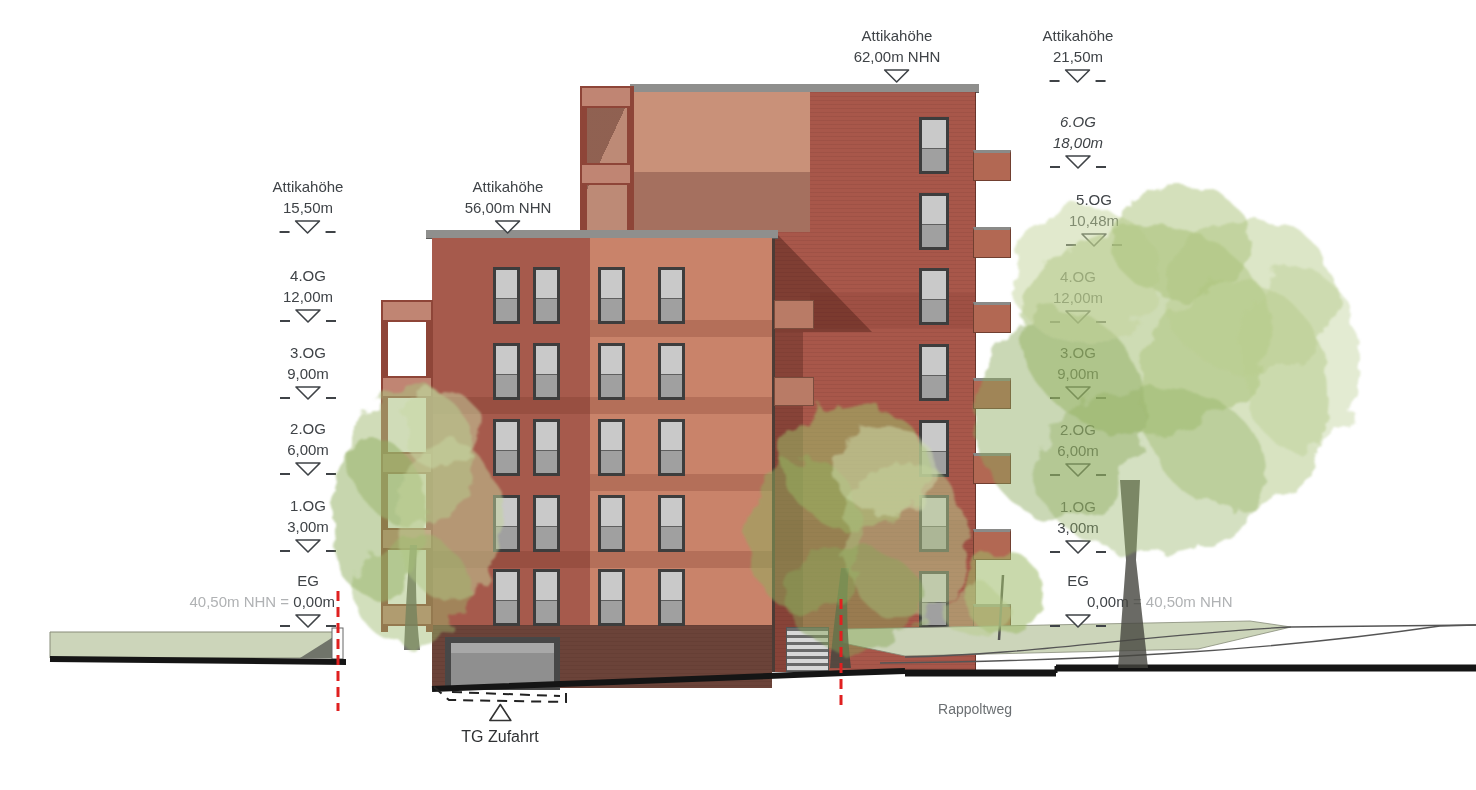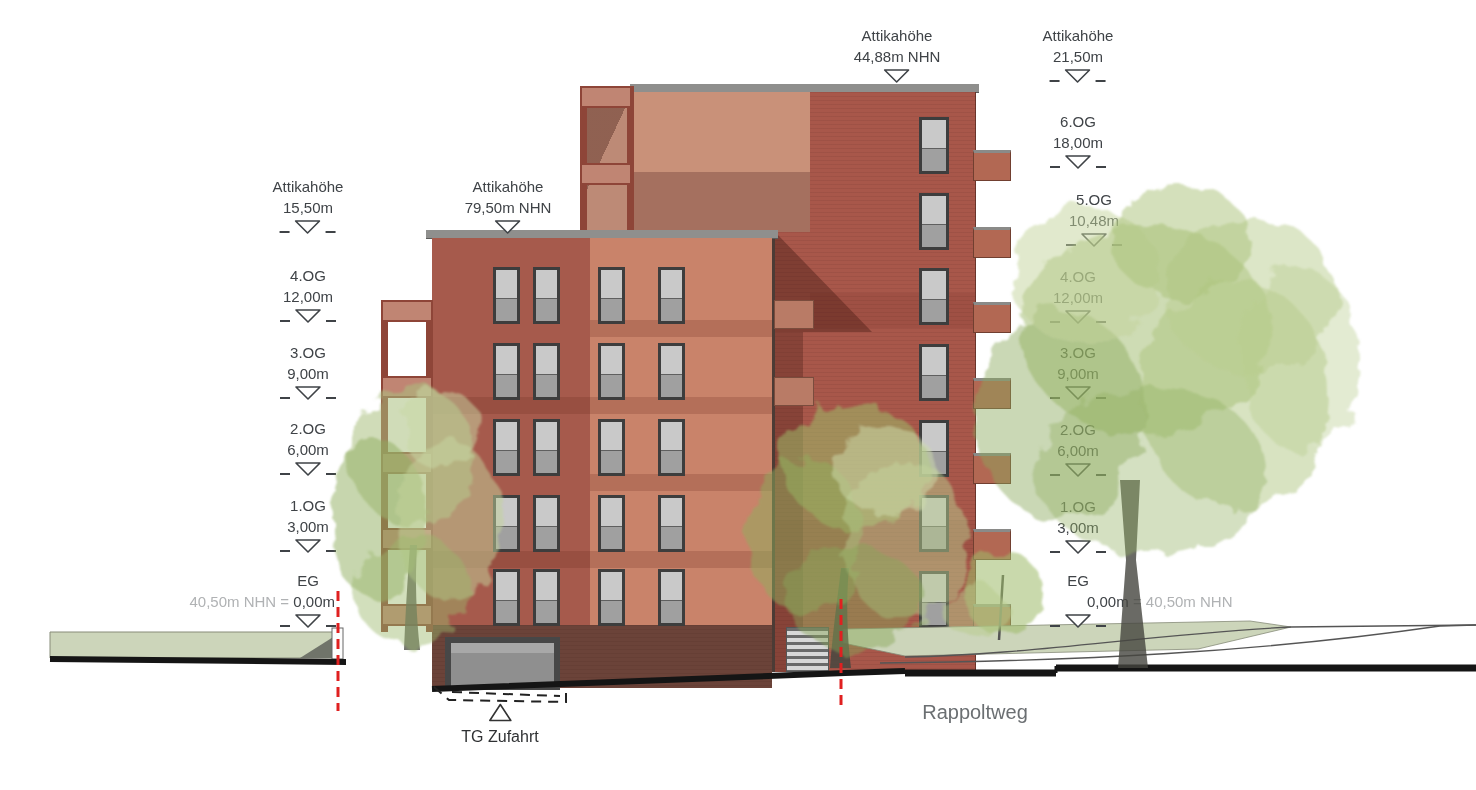--- a/index.html
+++ b/index.html
@@ -21,21 +21,21 @@
   
   .level-label{position:absolute;transform:translateX(-50%);text-align:center;color:#3f4347;
                font-size:15px;line-height:21px;white-space:nowrap;z-index:30;}
   .gray{color:#b0b2b4;}
   .marker{display:flex;align-items:flex-end;justify-content:center;gap:5px;height:16px;margin-top:0px;}
   .marker .dash{width:10px;height:2px;background:#3f4347;margin-bottom:1px;}
   .marker-tri{display:inline-block;width:26px;height:14px;line-height:0;}
   .eg .ll-value{position:absolute;top:21px;left:50%;text-align:center;}
   .eg-left .ll-value{transform:translateX(calc(-100% + 27px));}
   .eg-right .ll-value{transform:translateX(-27px);margin-left:36px;}
-  .street-label{position:absolute;transform:translateX(-50%);font-size:20px;color:#6b6f72;z-index:30;}
+  .street-label{position:absolute;transform:translateX(-50%);font-size:14px;color:#6b6f72;z-index:30;}
   .tg-label{position:absolute;transform:translateX(-50%);text-align:center;font-size:16px;color:#2f3133;z-index:30;}
   svg{display:block;}
   .layer{position:absolute;left:0;top:0;pointer-events:none;}
 </style>
 </head>
 <body>
 
 <div id="stage">
 
   <div class="abs coping" style="left:630px;top:84px;width:349px;height:8px;"></div>
@@ -139,21 +139,21 @@
     <path d="M905,673 L1056,673" stroke="#151515" stroke-width="7" fill="none"></path>
     <path d="M1056,673 L1056,666" stroke="#151515" stroke-width="3" fill="none"></path>
     <path d="M1056,668 L1476,668" stroke="#151515" stroke-width="7" fill="none"></path>
 
     <path d="M434,687 L449,700 L566,702 L566,693" stroke="#222" stroke-width="2" fill="none" stroke-dasharray="10 7"></path>
     <path d="M452,692 L560,696" stroke="#222" stroke-width="2" fill="none" stroke-dasharray="10 7"></path>
   </svg>
 
   <div class="level-label" style="left:897px;top:25px;">
     <div class="ll-name">Attikahöhe</div>
-    <div class="ll-value">44,88m NHN</div>
+    <div class="ll-value">62,00m NHN</div>
     <div class="marker">
         <span class="marker-tri">
           <svg width="26" height="14" viewBox="0 0 26 14">
             <path d="M1 1 H25 L13 13 Z" fill="#fff" stroke="#3f4347" stroke-width="1.6" stroke-linejoin="round"></path>
           </svg>
         </span>
       </div>
   </div>
   <div class="level-label" style="left:1078px;top:25px;">
     <div class="ll-name">Attikahöhe</div>
@@ -176,21 +176,21 @@
         <span class="marker-tri">
           <svg width="26" height="14" viewBox="0 0 26 14">
             <path d="M1 1 H25 L13 13 Z" fill="#fff" stroke="#3f4347" stroke-width="1.6" stroke-linejoin="round"></path>
           </svg>
         </span>
         <span class="dash"></span>
       </div>
   </div>
   <div class="level-label" style="left:508px;top:176px;">
     <div class="ll-name">Attikahöhe</div>
-    <div class="ll-value">79,50m NHN</div>
+    <div class="ll-value">56,00m NHN</div>
     <div class="marker">
         <span class="marker-tri">
           <svg width="26" height="14" viewBox="0 0 26 14">
             <path d="M1 1 H25 L13 13 Z" fill="#fff" stroke="#3f4347" stroke-width="1.6" stroke-linejoin="round"></path>
           </svg>
         </span>
       </div>
   </div>
 
   <div class="level-label" style="left:308px;top:265px;">
@@ -253,21 +253,21 @@
         <span class="dash"></span>
         <span class="marker-tri">
           <svg width="26" height="14" viewBox="0 0 26 14">
             <path d="M1 1 H25 L13 13 Z" fill="#fff" stroke="#3f4347" stroke-width="1.6" stroke-linejoin="round"></path>
           </svg>
         </span>
         <span class="dash"></span>
       </div>
   </div>
 
-  <div class="level-label" style="left:1078px;top:111px;">
+  <div class="level-label" style="left:1078px;top:111px;font-style:italic;">
     <div>6.OG</div>
     <div>18,00m</div>
     <div class="marker">
         <span class="dash"></span>
         <span class="marker-tri">
           <svg width="26" height="14" viewBox="0 0 26 14">
             <path d="M1 1 H25 L13 13 Z" fill="#fff" stroke="#3f4347" stroke-width="1.6" stroke-linejoin="round"></path>
           </svg>
         </span>
         <span class="dash"></span>

